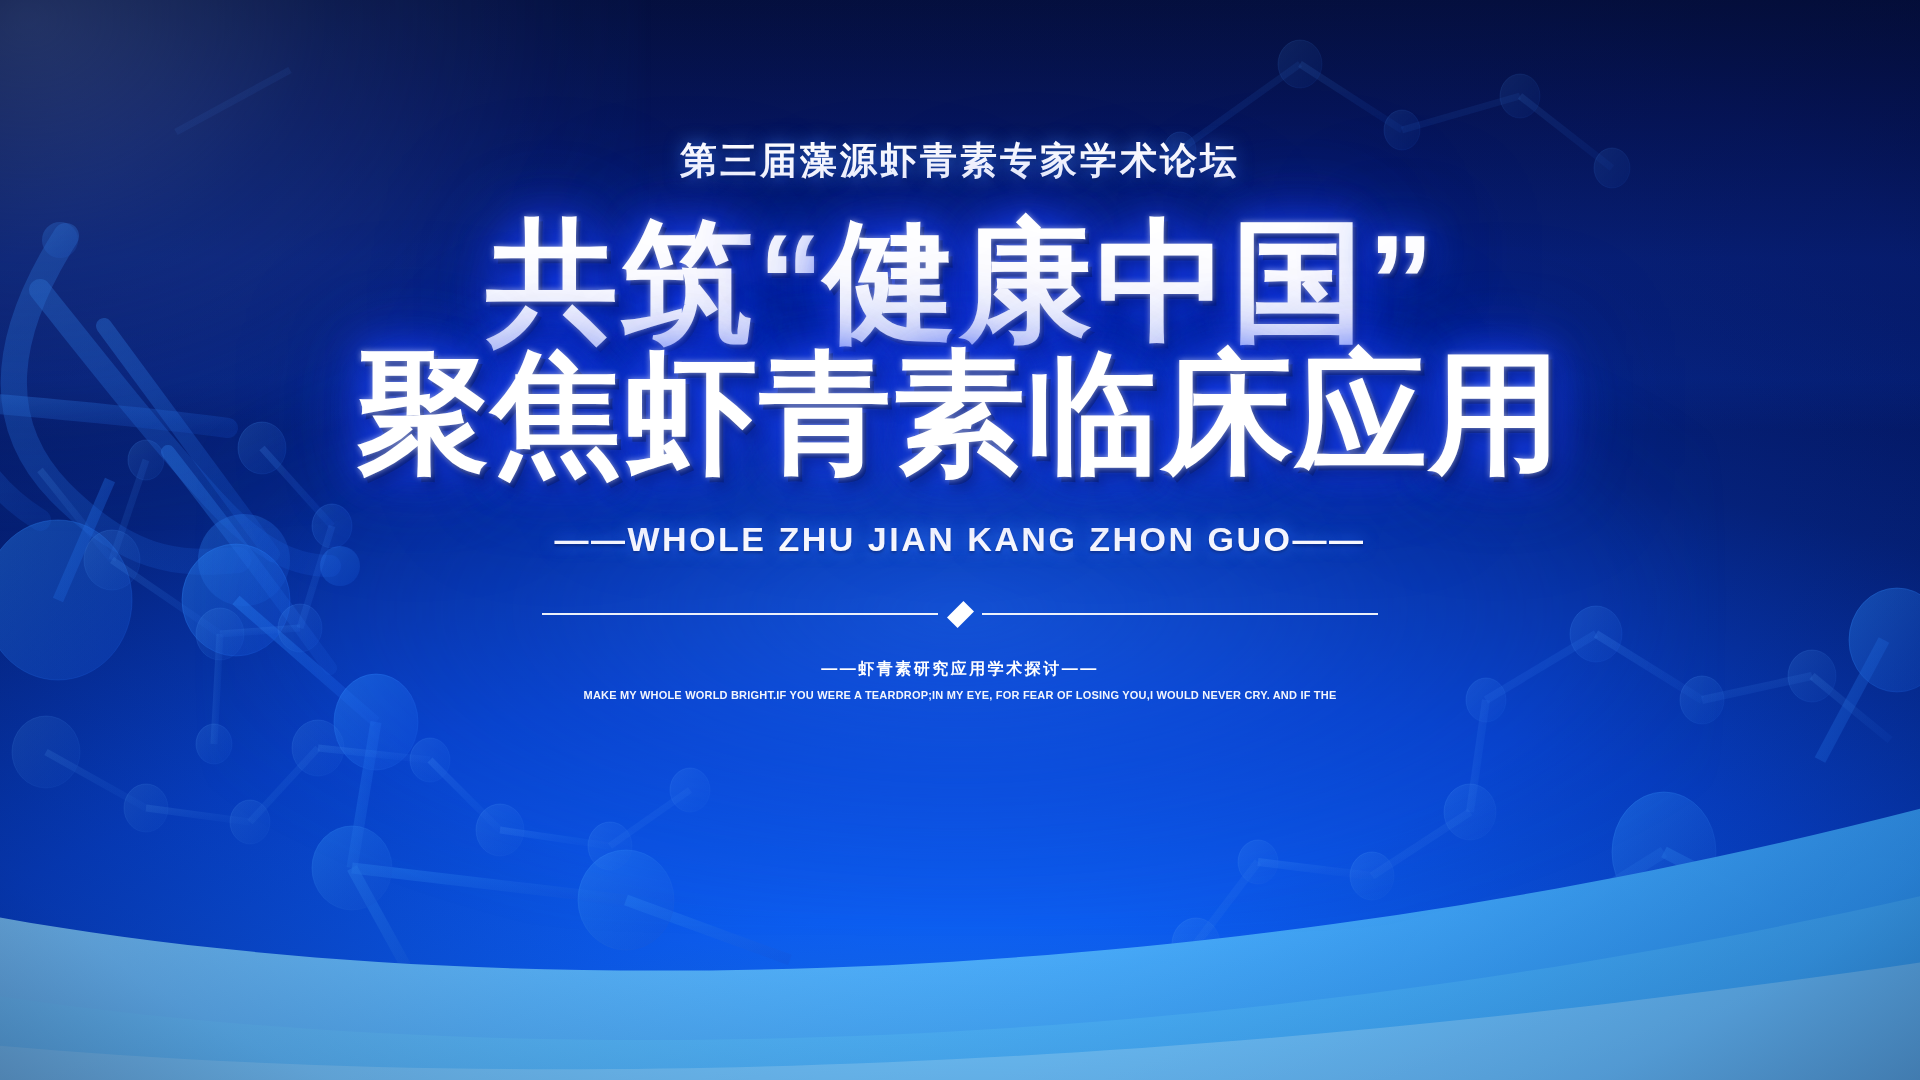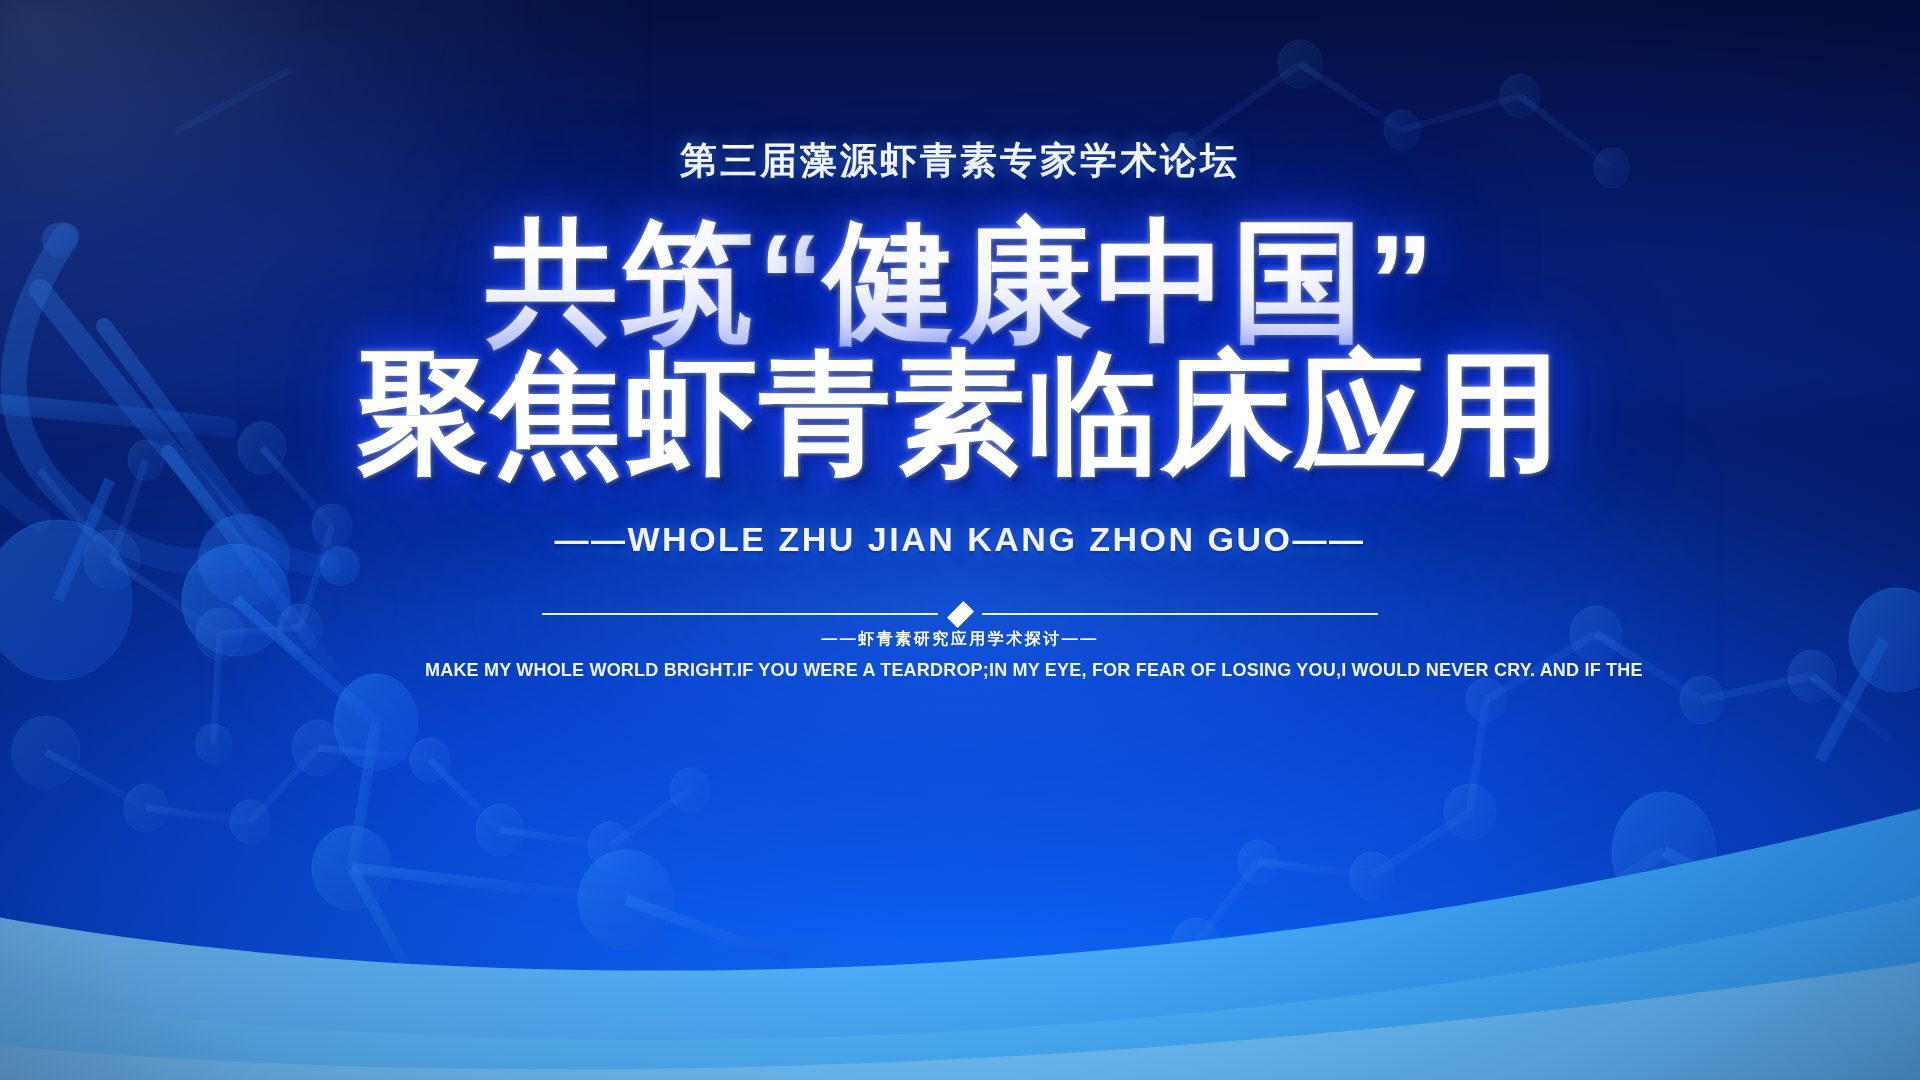--- a/index.html
+++ b/index.html
@@ -126,34 +126,34 @@
     position: absolute;
     left: 50%;
     top: 11px;
     width: 15px; height: 15px;
     margin-left: -7.5px; margin-top: -7.5px;
     background: #ffffff;
     transform: rotate(45deg) scaleY(1.55);
   }
 
   .subline {
-    margin-top: 4px;
+    margin-top: 34px;
     font-size: 16px;
     font-weight: 700;
     letter-spacing: 2.5px;
     color: #ffffff;
     white-space: nowrap;
     text-align: right;
   }
 
   .eng {
     margin-top: 7px;
     max-width: 1070px;
     text-align: center;
-    font-size: 18px;
+    font-size: 11px;
     font-weight: 600;
     letter-spacing: 0.2px;
     line-height: 1.55;
     color: rgba(255,255,255,0.95);
   }
   .eng .ln { display: block; white-space: nowrap; }
 </style>
 </head>
 <body>
 

